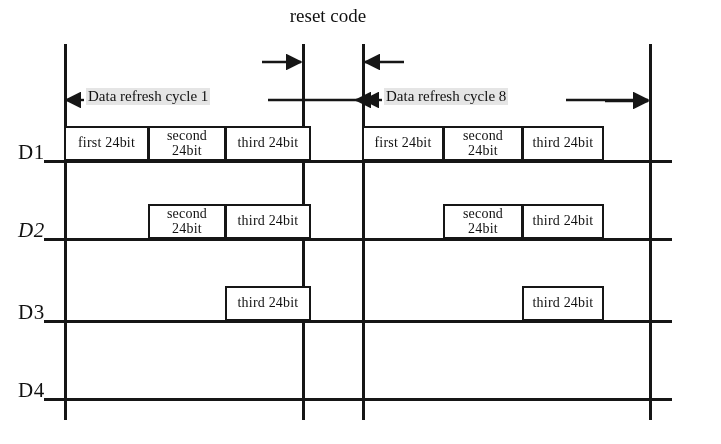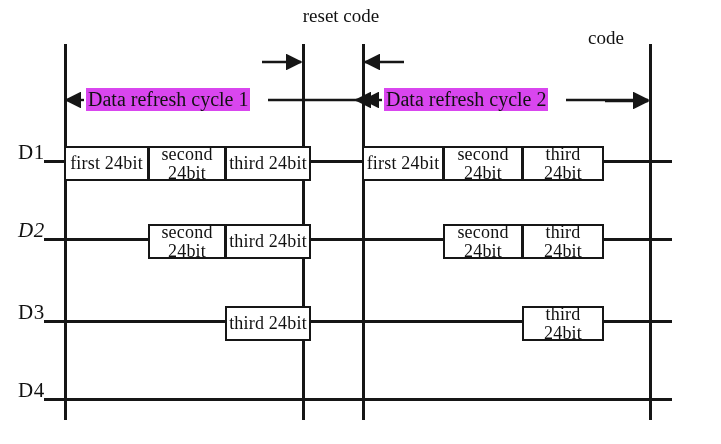--- a/index.html
+++ b/index.html
@@ -7,34 +7,34 @@
     width:721px;height:444px;position:relative;overflow:hidden;
     font-family:"Liberation Serif", serif;color:#111111;
   }
   #stage{position:absolute;left:0;top:0;width:721px;height:444px;}
   .ln{position:absolute;background:#161616;}
   .hln{height:3px;}
   .vln{width:3px;}
   .box{
     position:absolute;border:2px solid #161616;background:#ffffff;
     box-sizing:border-box;display:flex;align-items:center;justify-content:center;
-    text-align:center;line-height:1.02;font-size:18px;
-    font-family:"Liberation Serif", serif;letter-spacing:0.2px;margin-top:20px;
+    text-align:center;line-height:1.02;font-size:14px;
+    font-family:"Liberation Serif", serif;letter-spacing:0.2px;
   }
   .box span{display:block;padding:0 2px;}
   .rowlabel{
     position:absolute;font-size:21px;font-family:"Liberation Serif", serif;
     letter-spacing:0.5px;
   }
   .caption{
     position:absolute;font-size:19px;text-align:center;line-height:1.05;
     font-family:"Liberation Serif", serif;
   }
   .cyclelabel{
-    position:absolute;font-size:20px;background:#d946ef;padding:0 2px;
+    position:absolute;font-size:15px;background:#e5e5e5;padding:0 2px;
     white-space:nowrap;font-family:"Liberation Serif", serif;
   }
   svg.arrows{position:absolute;left:0;top:0;width:721px;height:444px;overflow:visible;}
 </style>
 </head>
 <body>
 
 <div id="stage">
 
   <div class="ln vln" style="left:64px;  top:44px;  height:376px;"></div>
@@ -45,29 +45,28 @@
   <div class="ln hln" style="left:44px; top:160px; width:628px;"></div>
   <div class="ln hln" style="left:44px; top:238px; width:628px;"></div>
   <div class="ln hln" style="left:44px; top:320px; width:628px;"></div>
   <div class="ln hln" style="left:44px; top:398px; width:628px;"></div>
 
   <div class="rowlabel" style="left:18px; top:140px;">D1</div>
   <div class="rowlabel" style="left:18px; top:218px;font-style:italic;">D2</div>
   <div class="rowlabel" style="left:18px; top:300px;text-align:center;">D3</div>
   <div class="rowlabel" style="left:18px; top:378px;">D4</div>
 
-  <div class="caption" style="left:261px; top:6px; width:160px;">
+  <div class="caption" style="left:248px; top:6px; width:160px;">
     <div>reset code</div>
   </div>
   <div class="caption" style="left:565px; top:28px; width:82px;">
-    <div>code</div>
   </div>
 
   <div class="cyclelabel" style="left:86px;  top:88px;">Data refresh cycle 1</div>
-  <div class="cyclelabel" style="left:384px; top:88px;">Data refresh cycle 2</div>
+  <div class="cyclelabel" style="left:384px; top:88px;">Data refresh cycle 8</div>
 
   <div class="box" style="left:64px;  top:126px; width:85px;  height:35px;">
     <span>first 24bit</span>
   </div>
   <div class="box" style="left:148px; top:126px; width:78px;  height:35px;">
     <span>
         <span>second</span>
         <span style="display:block;">24bit</span>
       </span>
   </div>

